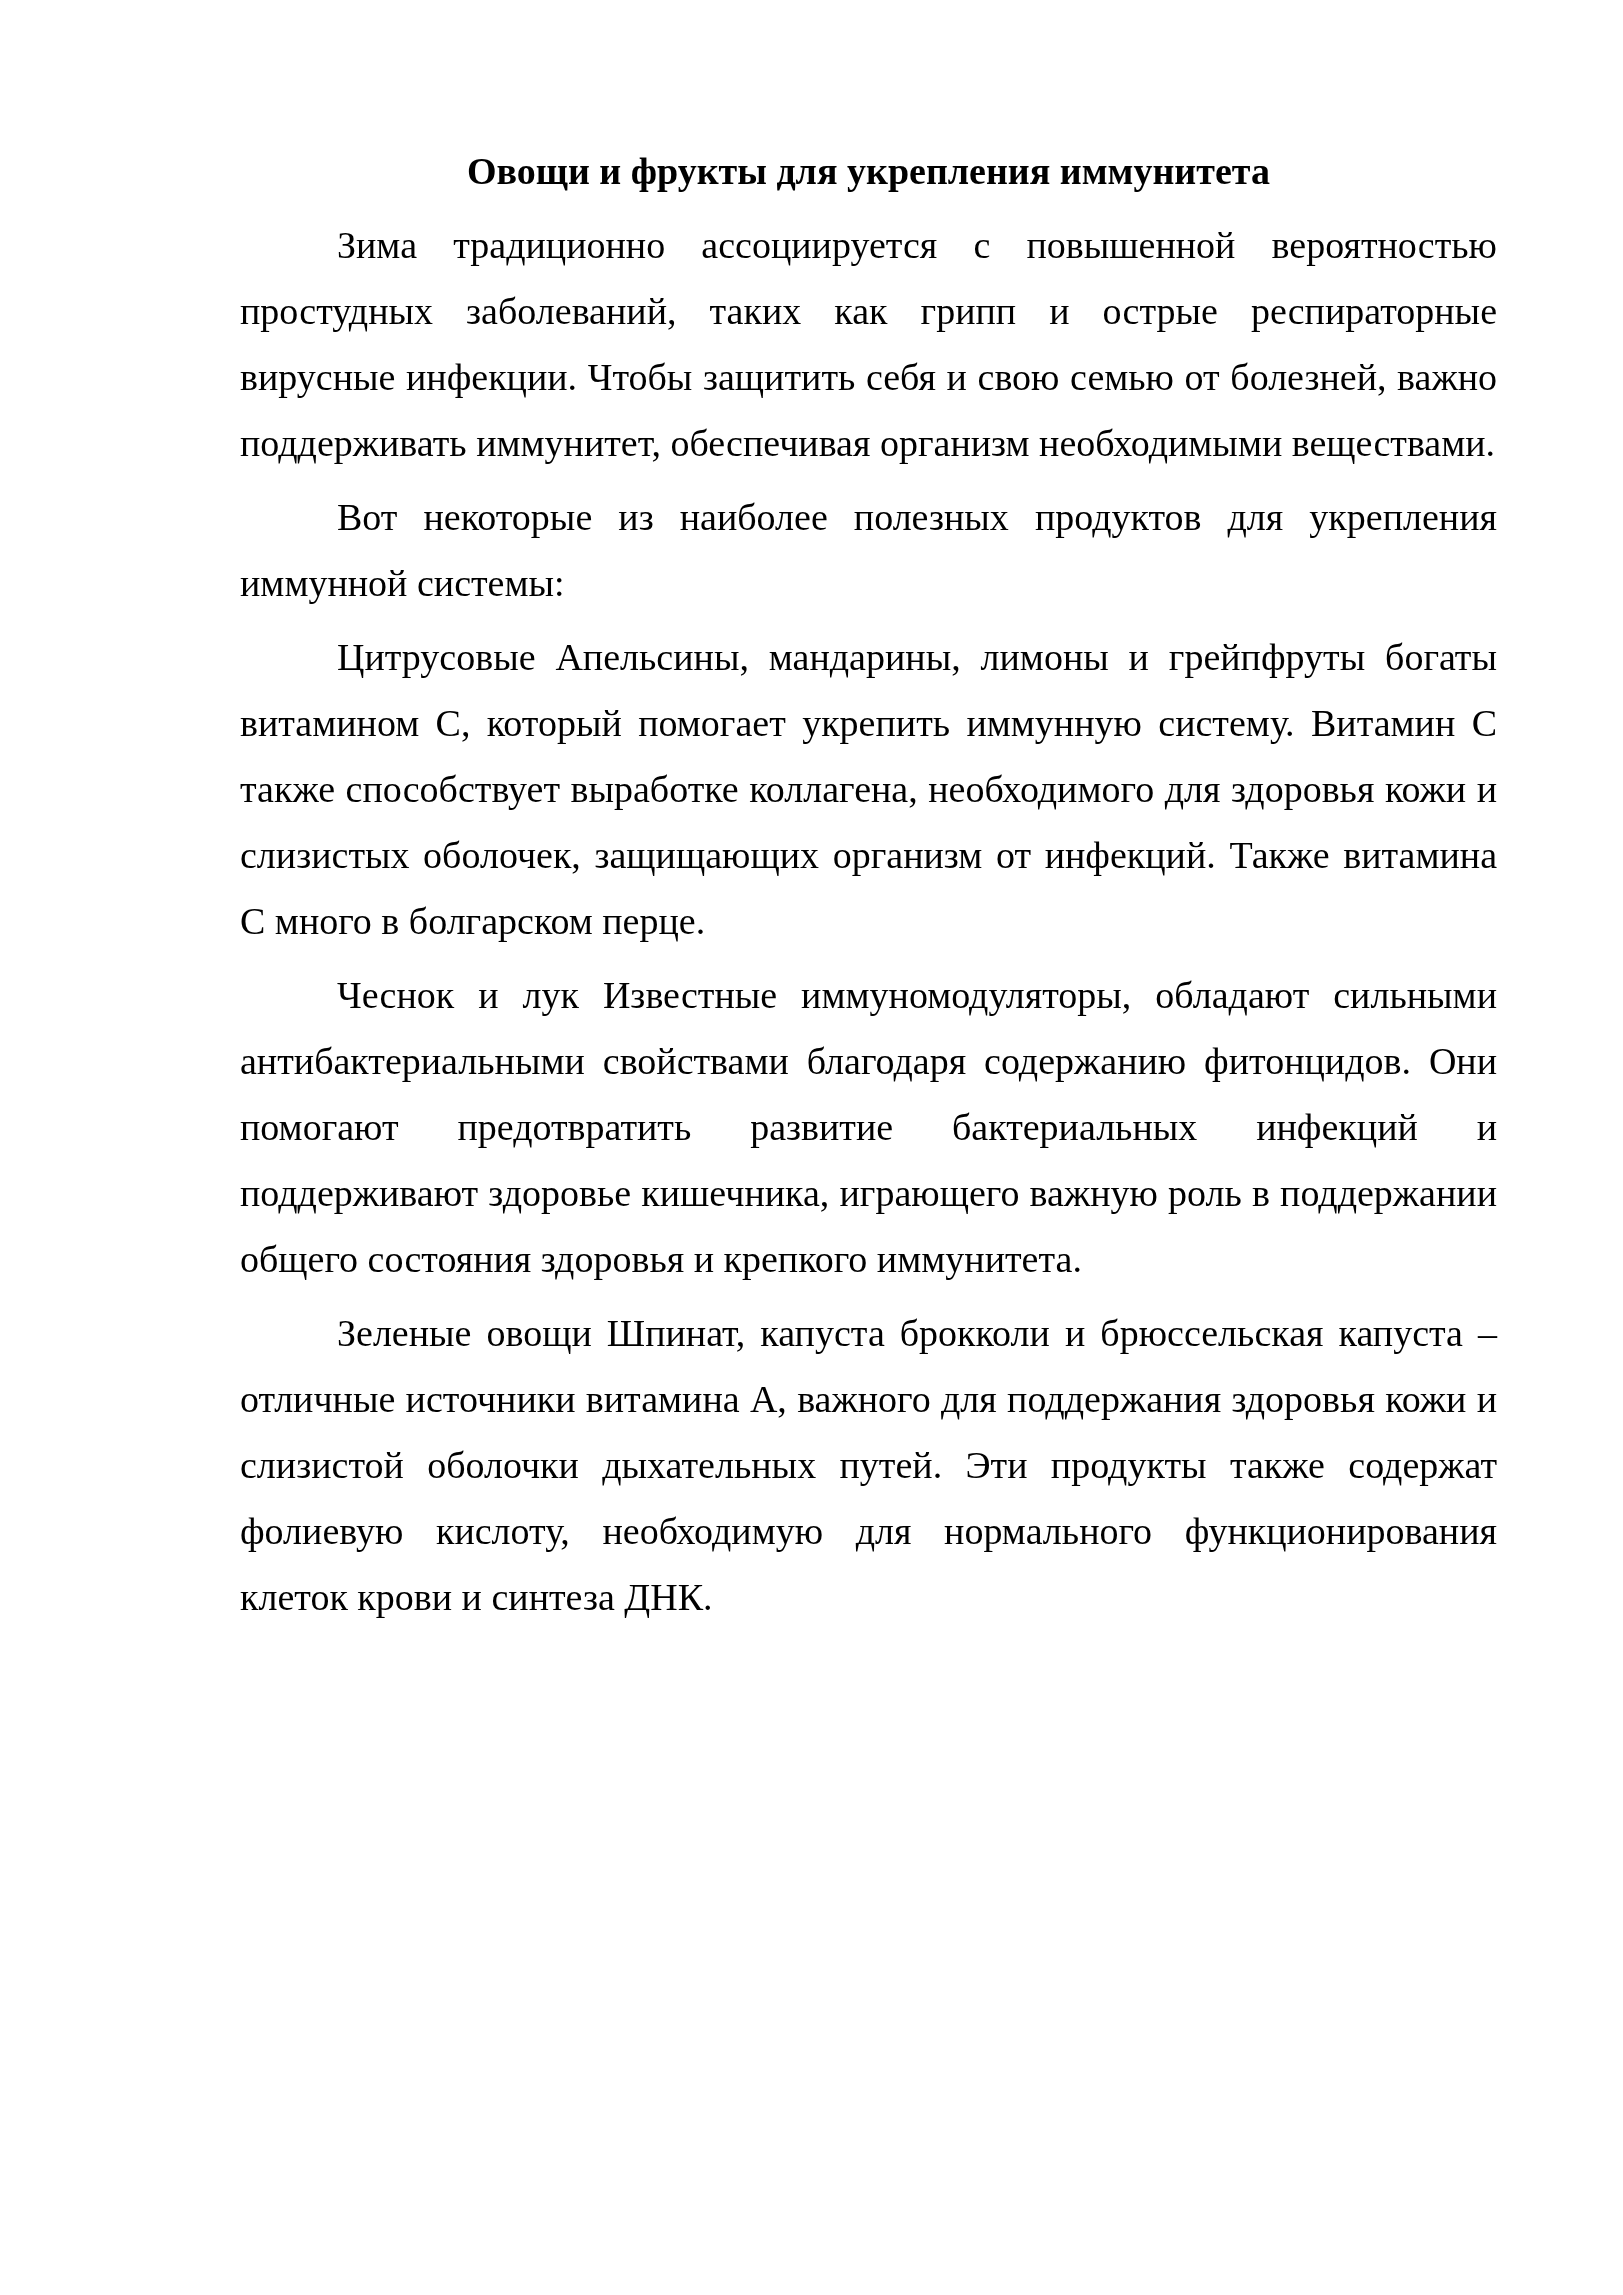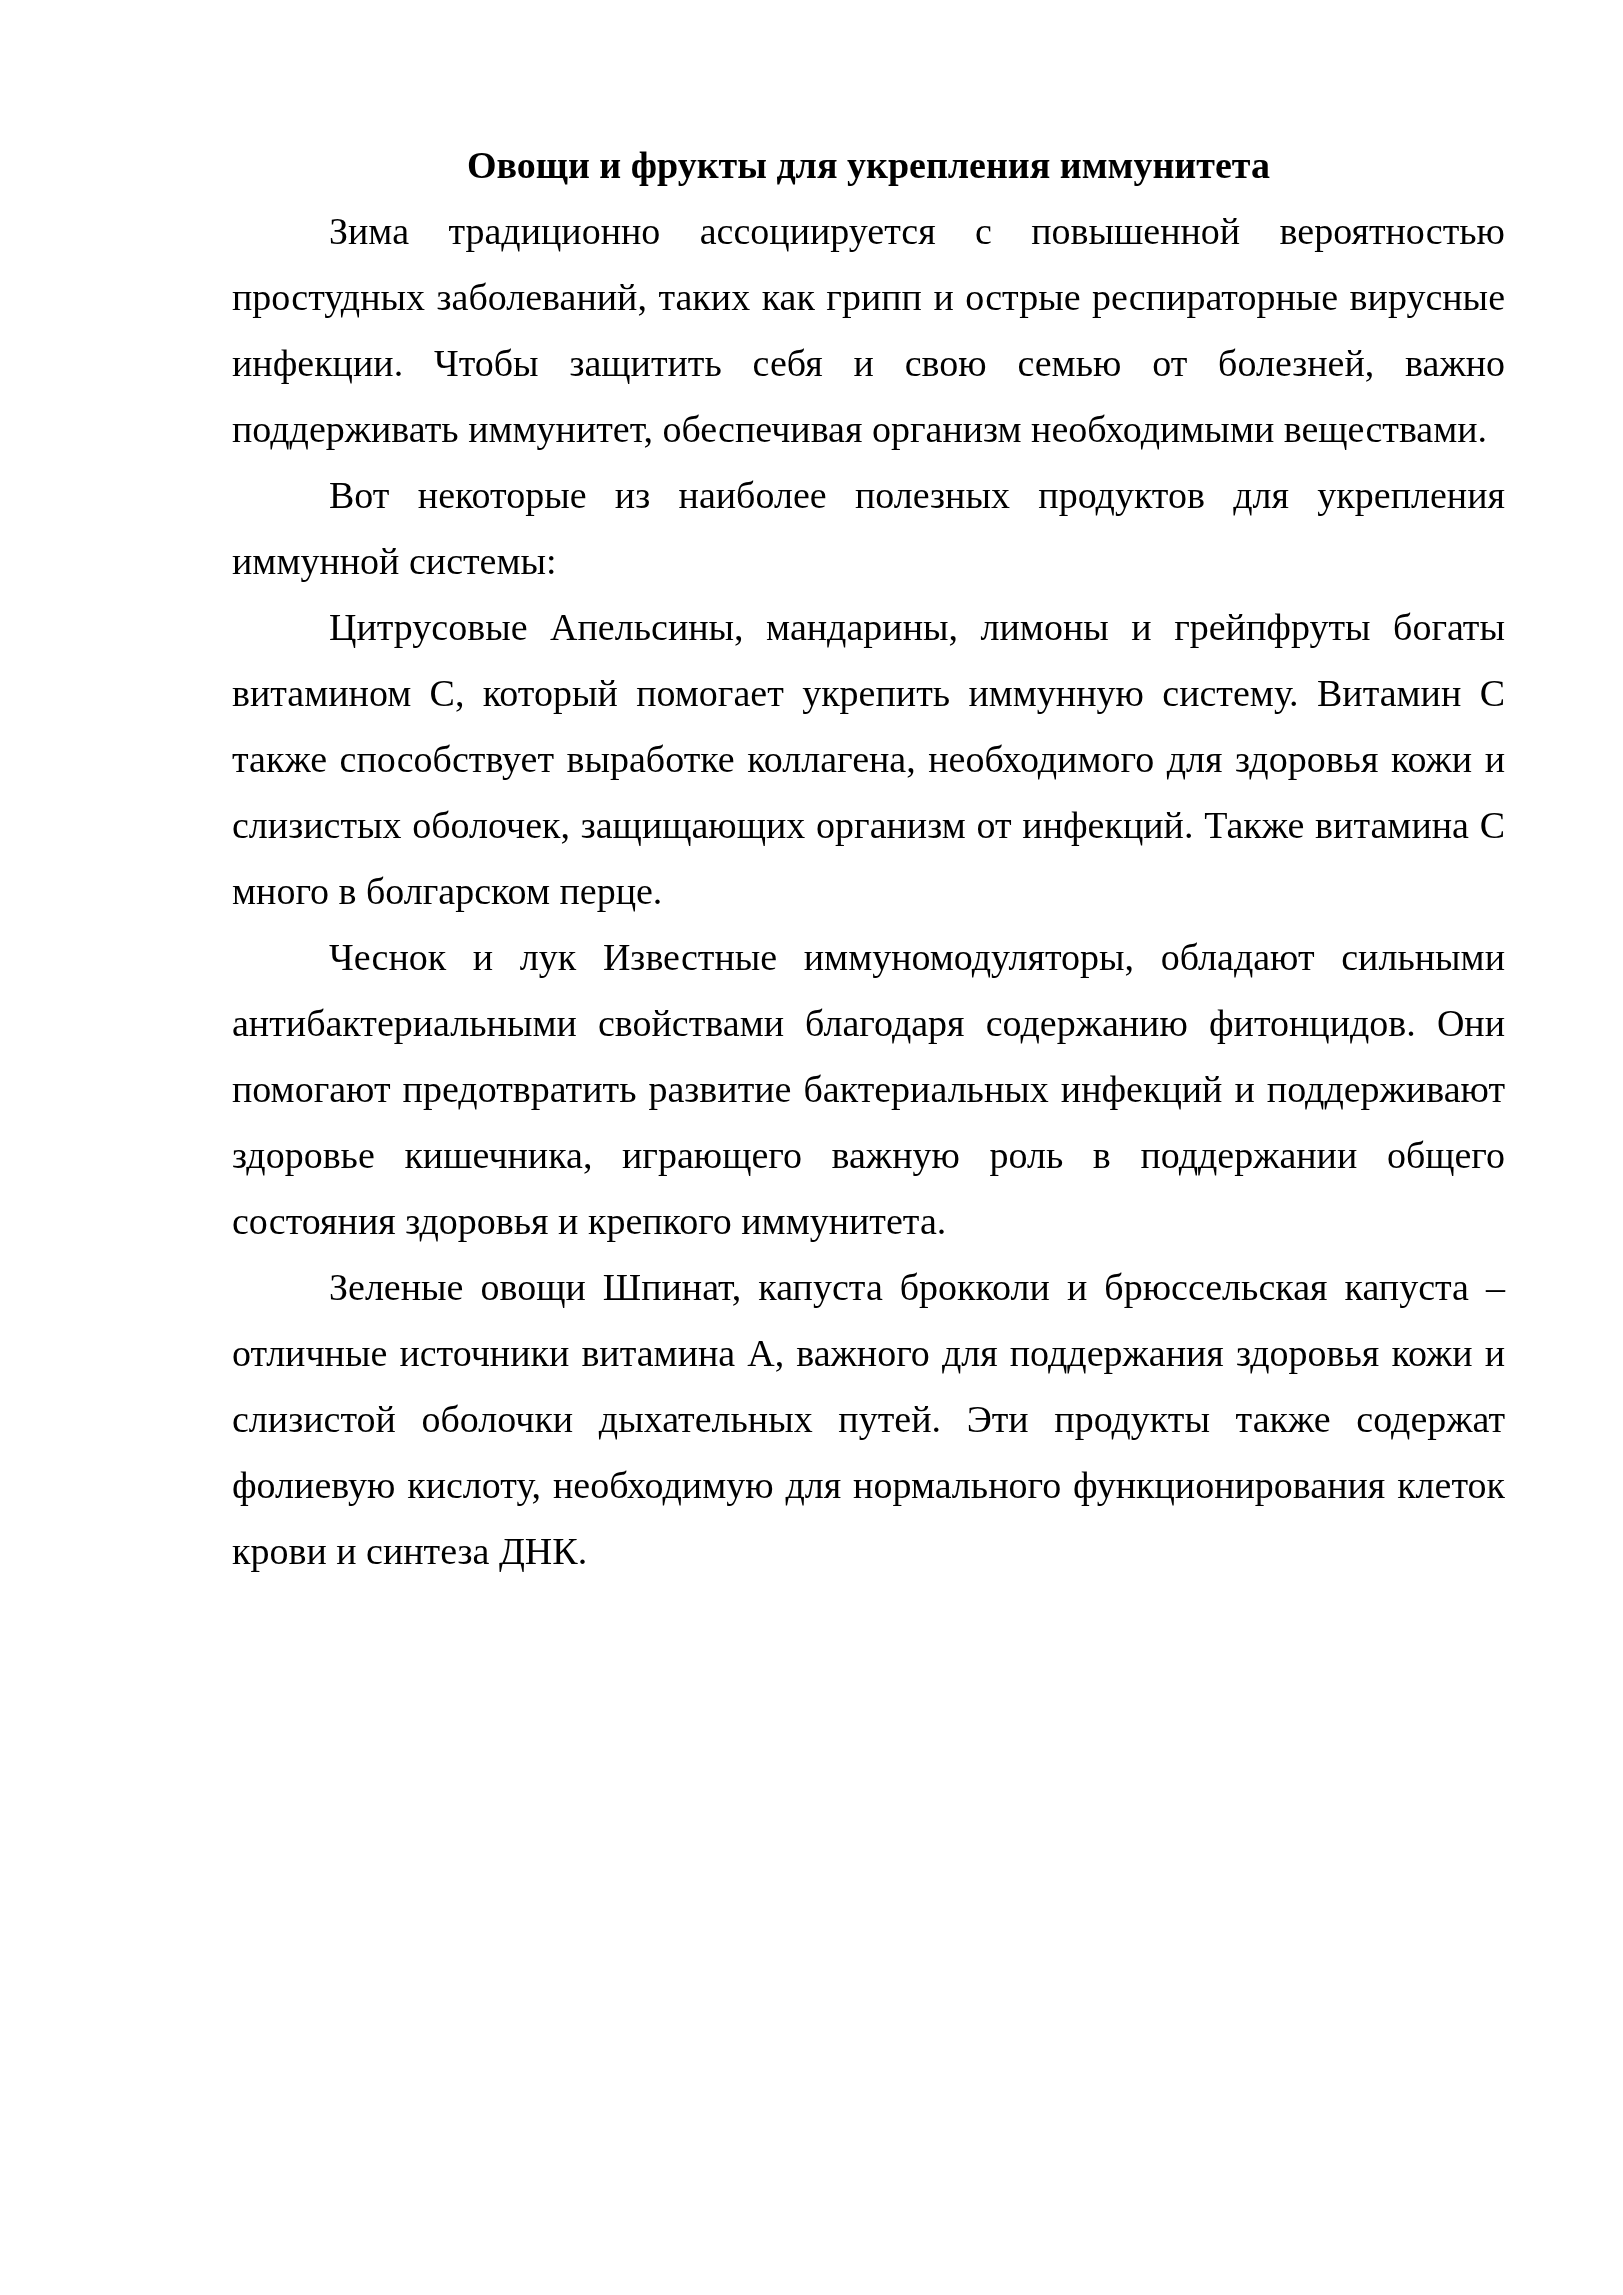--- a/index.html
+++ b/index.html
@@ -21,34 +21,34 @@
     height: 2295px;
     background: var(--page-color, #ffffff);
     color: var(--text-color, #000000);
     font-family: "Liberation Serif", "DejaVu Serif", serif;
     font-size: 38px;
     line-height: 66px;
   }
   .content {
     position: absolute;
     left: 232px;
-    top: 132px;
+    top: 138px;
     width: 1273px;
   }
   .doc-title {
     margin: 0;
     padding: 0;
     font-size: 38px;
     line-height: 66px;
     font-weight: bold;
     text-align: center;
     text-indent: 0;
   }
   .para {
-    margin: 0;
+    margin: 8px;
     padding: 0;
     text-align: justify;
     text-align-last: left;
     text-indent: 97px;
     word-spacing: normal;
     hyphens: none;
   }
   .para .lead {
     font-weight: normal;
   }

